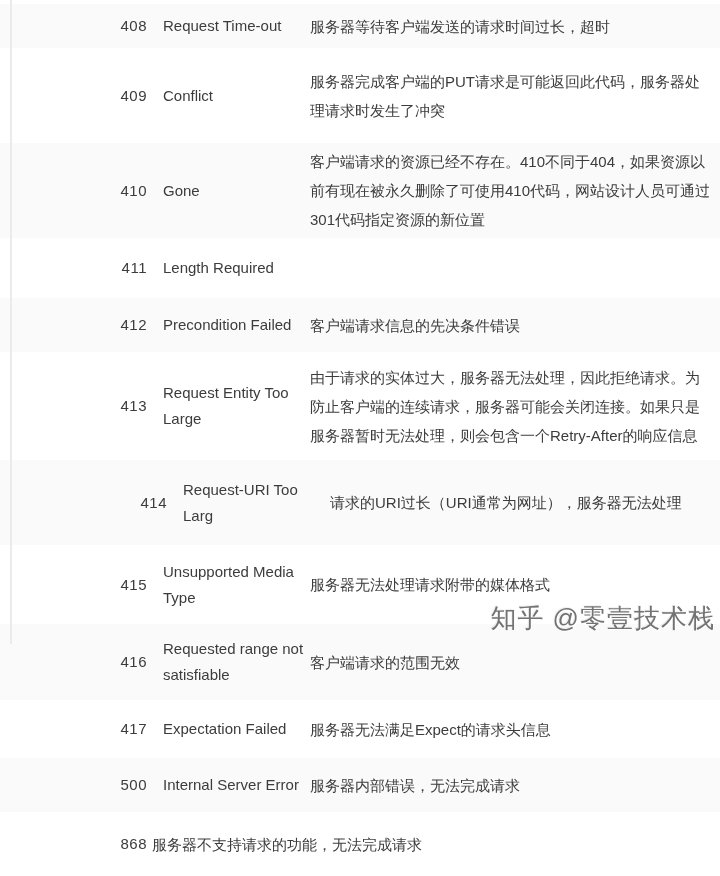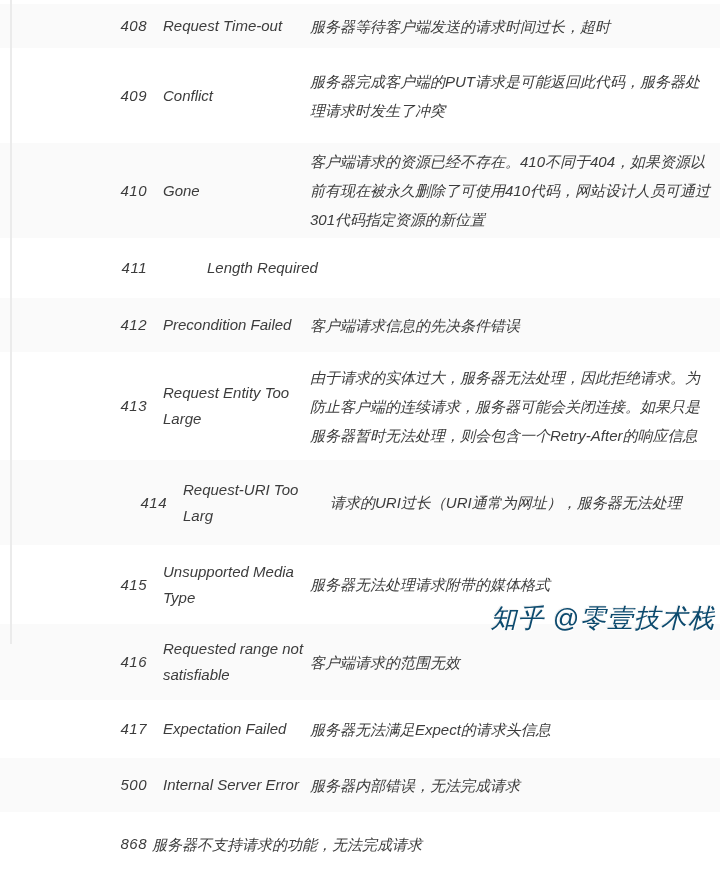--- a/index.html
+++ b/index.html
@@ -14,21 +14,20 @@
     font-family: "Liberation Sans", "DejaVu Sans", sans-serif;
     -webkit-font-smoothing: antialiased;
   }
   .page {
     position: relative;
     width: 720px;
     height: 644px;
     box-sizing: border-box;
     padding-top: 4px;
     background: #ffffff;
-    font-style: italic;
   }
   .left-line {
     position: absolute;
     left: 10px;
     top: 0;
     bottom: 0;
     width: 2px;
     background: #ebebeb;
     z-index: 2;
   }
@@ -40,21 +39,21 @@
   .row {
     display: flex;
     align-items: center;
     box-sizing: border-box;
   }
   .row:nth-child(odd)  { background: #fafafa; }
   .row:nth-child(even) { background: #ffffff; }
   .row:nth-child(1)  { min-height: 44px; }
   .row:nth-child(2)  { min-height: 95px; }
   .row:nth-child(3)  { min-height: 95px; }
-  .row:nth-child(4)  { min-height: 60px; gap: 44px; }
+  .row:nth-child(4)  { min-height: 60px; }
   .row:nth-child(5)  { min-height: 54px; }
   .row:nth-child(6)  { min-height: 108px; }
   .row:nth-child(7)  { min-height: 85px; padding-left: 20px; }
   .row:nth-child(8)  { min-height: 79px; }
   .row:nth-child(9)  { min-height: 76px; align-items: center; }
   .row:nth-child(10) { min-height: 58px; }
   .row:nth-child(11) { min-height: 54px; align-items: center; }
   .row:nth-child(12) { min-height: 64px; }
   .cell {
     font-size: 15px;
@@ -78,21 +77,21 @@
     margin-left: 5px;
     padding-right: 6px;
     line-height: 29px;
   }
   .watermark {
     position: absolute;
     right: 5px;
     bottom: 8px;
     font-size: 26px;
     letter-spacing: 1px;
-    color: #0c4a6e;
+    color: #737373;
     text-shadow: 1px 1px 0 rgba(255,255,255,0.95), -1px -1px 0 rgba(190,190,190,0.25);
     white-space: nowrap;
     pointer-events: none;
     z-index: 3;
   }
 </style>
 </head>
 <body>
 
 <div class="page">

